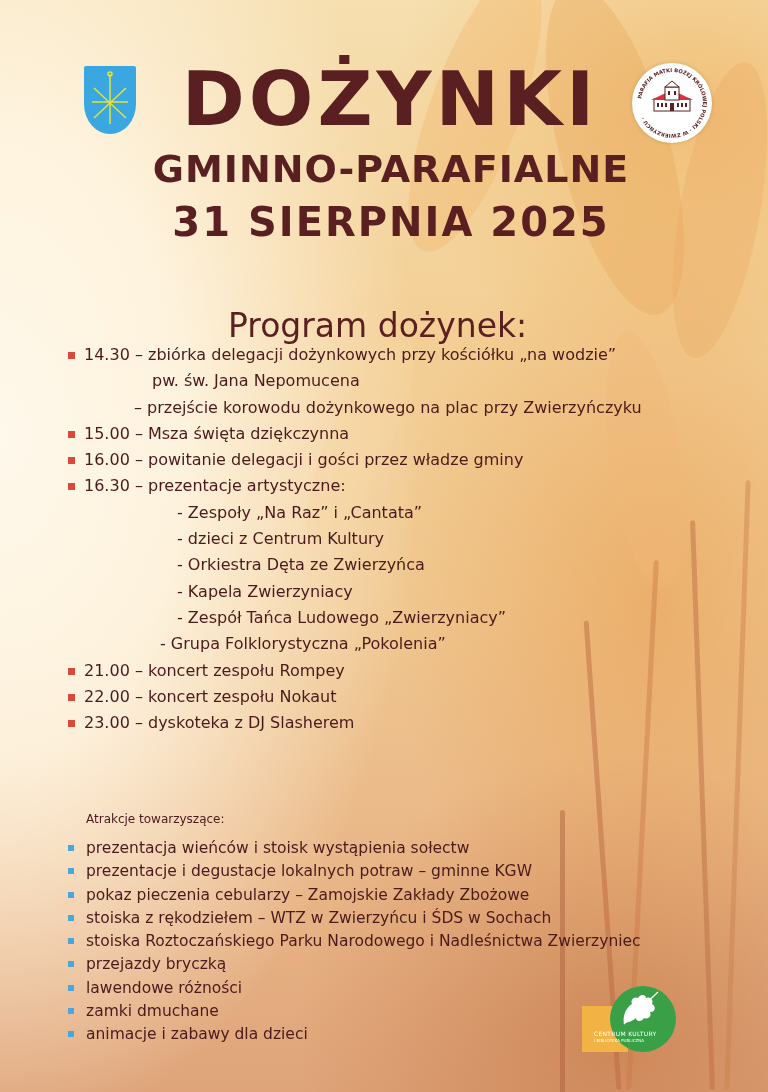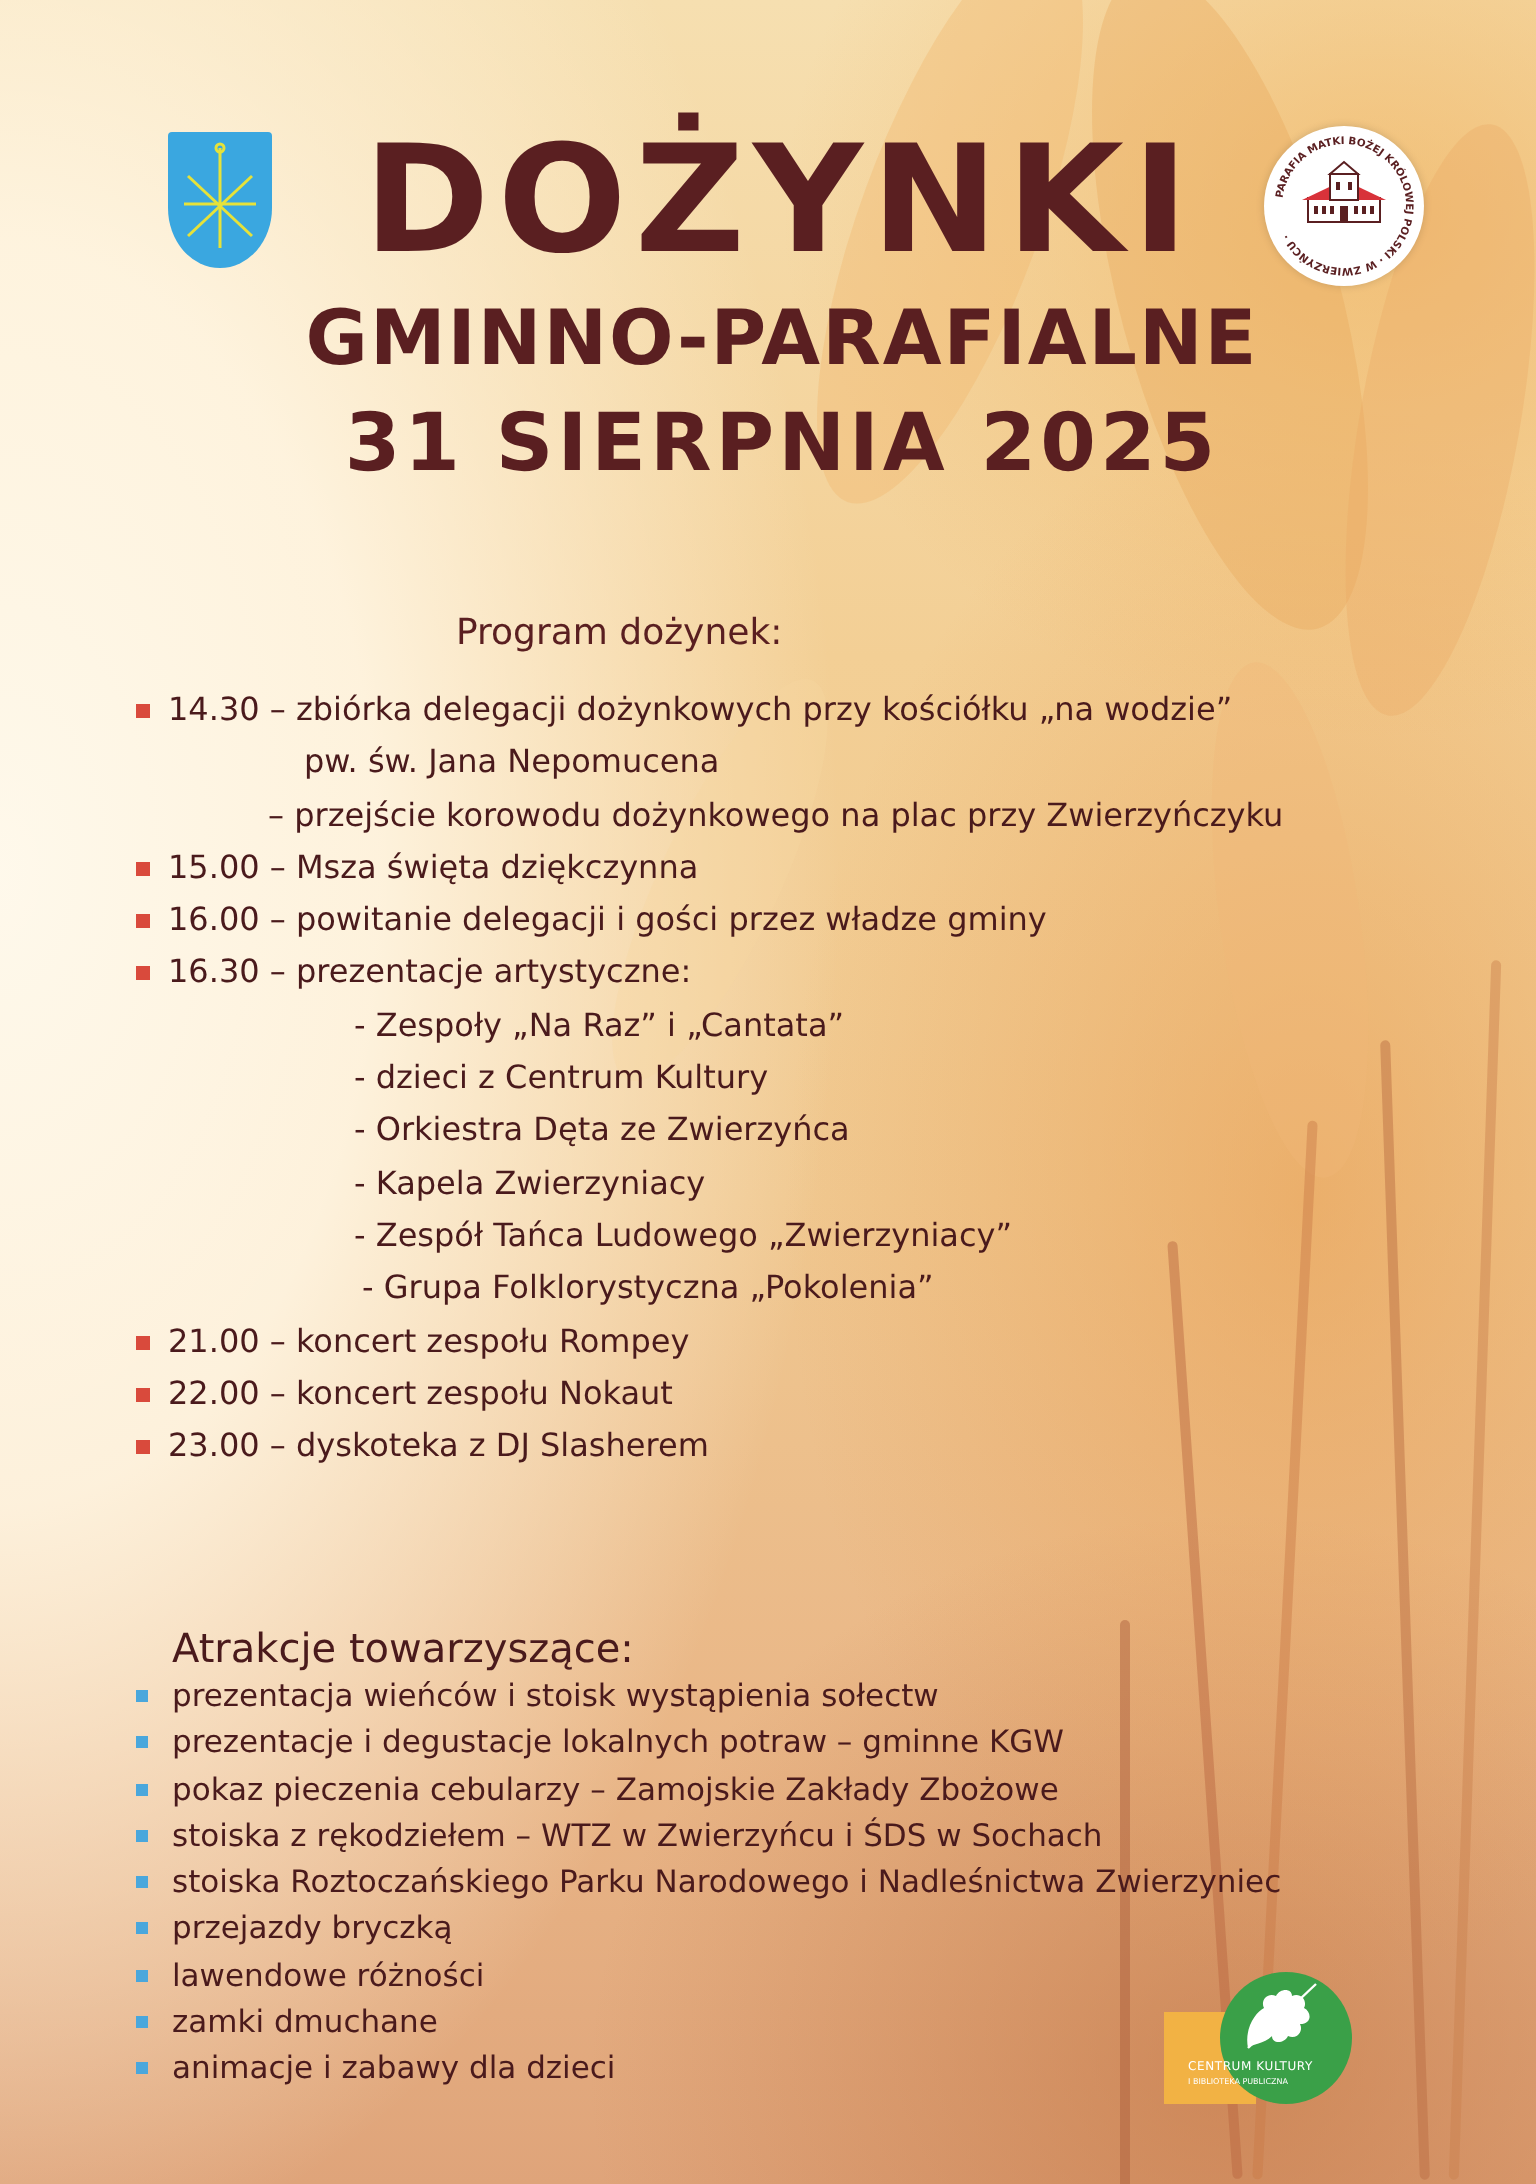--- a/index.html
+++ b/index.html
@@ -45,34 +45,34 @@
     position: absolute; left: 96px; top: 150px; width: 590px; text-align: center;
     font-weight: bold; font-size: 38px; letter-spacing: 1px; color: #5a1f21; line-height: 1;
   }
   .title-date {
     position: absolute; left: 96px; top: 202px; width: 590px; text-align: center;
     font-weight: bold; font-size: 40px; letter-spacing: 2px; color: #5a1f21; line-height: 1;
   }
 
   .program-heading {
     position: absolute; left: 228px; top: 306px;
-    font-size: 18px; color: #5a1f21; font-weight: normal;
+    font-size: 33px; color: #5a1f21; font-weight: normal;
   }
   .program { position: absolute; left: 66px; top: 343px; width: 690px; }
   .prow {
     position: relative; height: 26.3px; font-size: 16px; line-height: 24px;
     color: #4a1a1c; white-space: nowrap;
   }
   .prow .bullet {
     position: absolute; left: 2px; top: 9px; width: 7px; height: 7px; background: #d94a3c;
   }
   .prow .text { position: absolute; }
 
   .attractions-heading {
-    position: absolute; left: 86px; top: 812px; font-size: 20px; color: #4a1a1c;
+    position: absolute; left: 86px; top: 812px; font-size: 12px; color: #4a1a1c;
   }
   .attractions { position: absolute; left: 66px; top: 837px; width: 690px; }
   .arow { position: relative; height: 23.3px; font-size: 15.5px; line-height: 22px; color: #4a1a1c; white-space: nowrap; }
   .arow .bullet { position: absolute; left: 2px; top: 8px; width: 6px; height: 6px; background: #4aa7dc; }
   .arow .text { position: absolute; left: 20px; }
 
   .ck-logo { position: absolute; left: 582px; top: 986px; width: 96px; height: 66px; }
   .ck-square { position: absolute; left: 0; top: 20px; width: 46px; height: 46px; background: #f2b244; }
   .ck-circle { position: absolute; left: 28px; top: 0; width: 66px; height: 66px; border-radius: 50%; background: #3aa048; }
   .ck-leaf { position: absolute; left: 36px; top: 4px; }
@@ -172,21 +172,21 @@
     <div class="prow">
       <span class="text" style="left: 111px;">- Orkiestra Dęta ze Zwierzyńca</span>
     </div>
     <div class="prow">
       <span class="text" style="left: 111px;">- Kapela Zwierzyniacy</span>
     </div>
     <div class="prow">
       <span class="text" style="left: 111px;">- Zespół Tańca Ludowego „Zwierzyniacy”</span>
     </div>
     <div class="prow">
-      <span class="text" style="left: 115px;">- Grupa Folklorystyczna „Pokolenia”</span>
+      <span class="text" style="left: 94px;">- Grupa Folklorystyczna „Pokolenia”</span>
     </div>
     <div class="prow">
       <span class="bullet"></span>
       <span class="text" style="left: 18px;">21.00 –  koncert zespołu Rompey</span>
     </div>
     <div class="prow">
       <span class="bullet"></span>
       <span class="text" style="left: 18px;">22.00 – koncert zespołu Nokaut</span>
     </div>
     <div class="prow">

